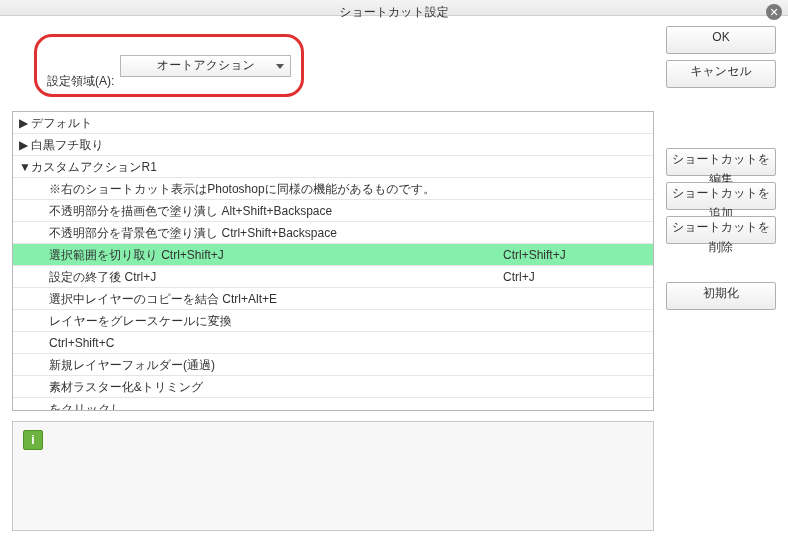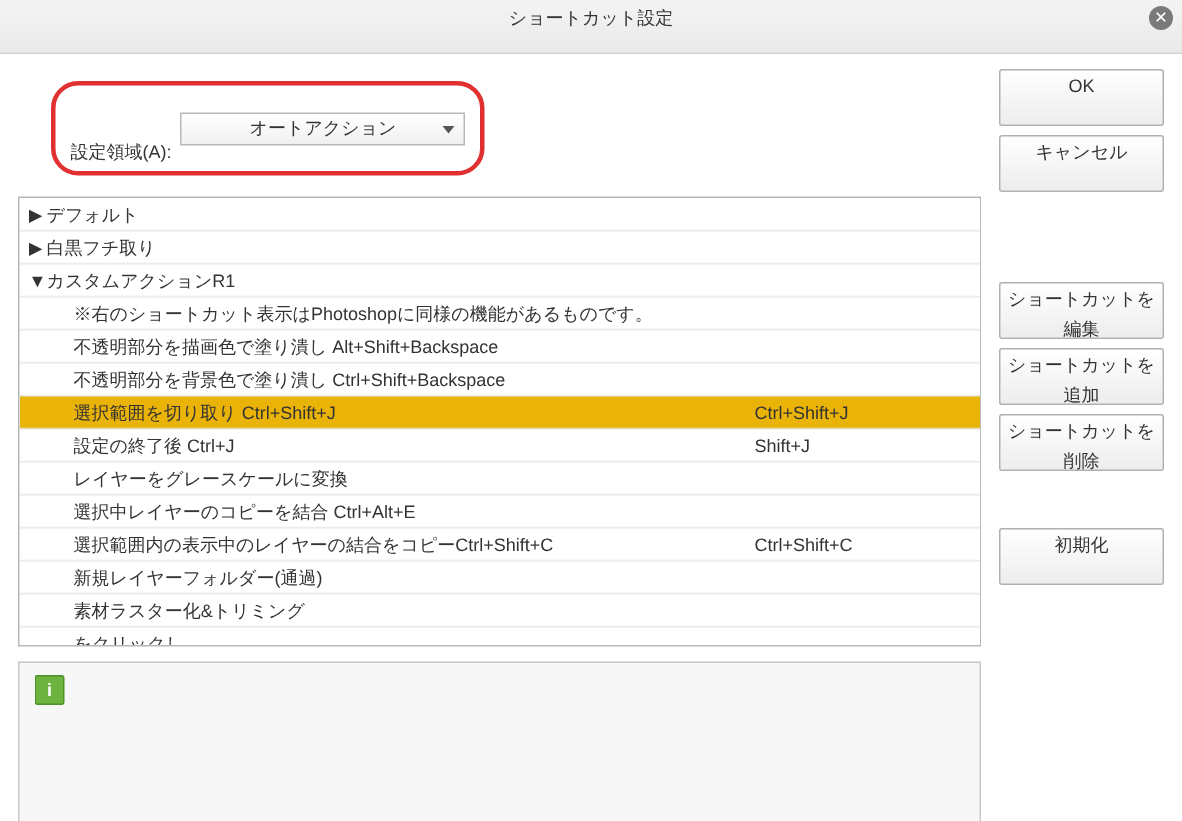--- a/index.html
+++ b/index.html
@@ -6,21 +6,21 @@
 body {
   font-family: "MS PGothic", "Yu Gothic", sans-serif;
   font-size: 12px;
   background: #fff;
   width: 788px;
   height: 547px;
   position: relative;
   color: #333;
 }
 .titlebar {
-  height: 36px;
+  height: 16px;
   background: linear-gradient(#f4f4f4, #e9e9e9);
   border-bottom: 1px solid #d0d0d0;
   text-align: center;
   line-height: 24px;
   position: relative;
 }
 .close-btn {
   position: absolute;
   right: 6px; top: 4px;
   width: 16px; height: 16px;
@@ -42,21 +42,21 @@
 .area-row {
   display: inline-flex;
   align-items: center;
   border: 3px solid #e03030;
   border-radius: 18px;
   padding: 4px 10px;
   margin: 8px 0 14px 22px;
 }
 .area-label { margin-right: 6px; margin-top: 32px; }
 .dropdown {
-  width: 190px; height: 22px;
+  width: 171px; height: 22px;
   background: linear-gradient(#fff,#f0f0f0);
   border: 1px solid #b8b8b8;
   display: flex; align-items: center; justify-content: center;
   position: relative;
   cursor: pointer;
 }
 .dropdown .arrow {
   position: absolute; right: 6px; top: 8px;
   width: 0; height: 0;
   border-left: 4px solid transparent;
@@ -78,26 +78,26 @@
   display: flex;
   cursor: pointer;
 }
 .tree-row.child { padding-left: 24px; }
 .tree-row .tri {
   display: inline-block;
   width: 10px;
   margin-right: 2px;
   color: #333;
 }
-.tree-row.selected { background: #eab308; justify-content: flex-end; }
+.tree-row.selected { background: #86efac; justify-content: flex-end; }
 .col-cmd { flex: 1; overflow: hidden; white-space: nowrap; }
 .col-key { width: 150px; }
 
 .btn {
-  height: 38px;
+  height: 28px;
   background: linear-gradient(#fff,#ededed);
   border: 1px solid #b0b0b0;
   border-radius: 2px;
   text-align: center;
   line-height: 20px;
   cursor: pointer;
   font-size: 12px;
 }
 .btn-group-top { margin-top: 54px; display:flex; flex-direction:column; gap:6px; }
 .btn-init { margin-top: 32px; }
@@ -179,35 +179,34 @@
           <span class="col-key"></span>
         </div>
         <div class="tree-row child selected">
           <span class="tri"></span>
           <span class="col-cmd">選択範囲を切り取り Ctrl+Shift+J</span>
           <span class="col-key">Ctrl+Shift+J</span>
         </div>
         <div class="tree-row child">
           <span class="tri"></span>
           <span class="col-cmd">設定の終了後 Ctrl+J</span>
-          <span class="col-key">Shift+J</span>
+          <span class="col-key">Ctrl+J</span>
+        </div>
+        <div class="tree-row child">
+          <span class="tri"></span>
+          <span class="col-cmd">選択中レイヤーのコピーを結合 Ctrl+Alt+E</span>
+          <span class="col-key"></span>
         </div>
         <div class="tree-row child">
           <span class="tri"></span>
           <span class="col-cmd">レイヤーをグレースケールに変換</span>
           <span class="col-key"></span>
         </div>
         <div class="tree-row child">
           <span class="tri"></span>
-          <span class="col-cmd">選択中レイヤーのコピーを結合 Ctrl+Alt+E</span>
-          <span class="col-key"></span>
-        </div>
-        <div class="tree-row child">
-          <span class="tri"></span>
-          <span class="col-cmd">選択範囲内の表示中のレイヤーの結合をコピーCtrl+Shift+C</span>
           <span class="col-key">Ctrl+Shift+C</span>
         </div>
         <div class="tree-row child">
           <span class="tri"></span>
           <span class="col-cmd">新規レイヤーフォルダー(通過)</span>
           <span class="col-key"></span>
         </div>
         <div class="tree-row child">
           <span class="tri"></span>
           <span class="col-cmd">素材ラスター化&amp;トリミング</span>

